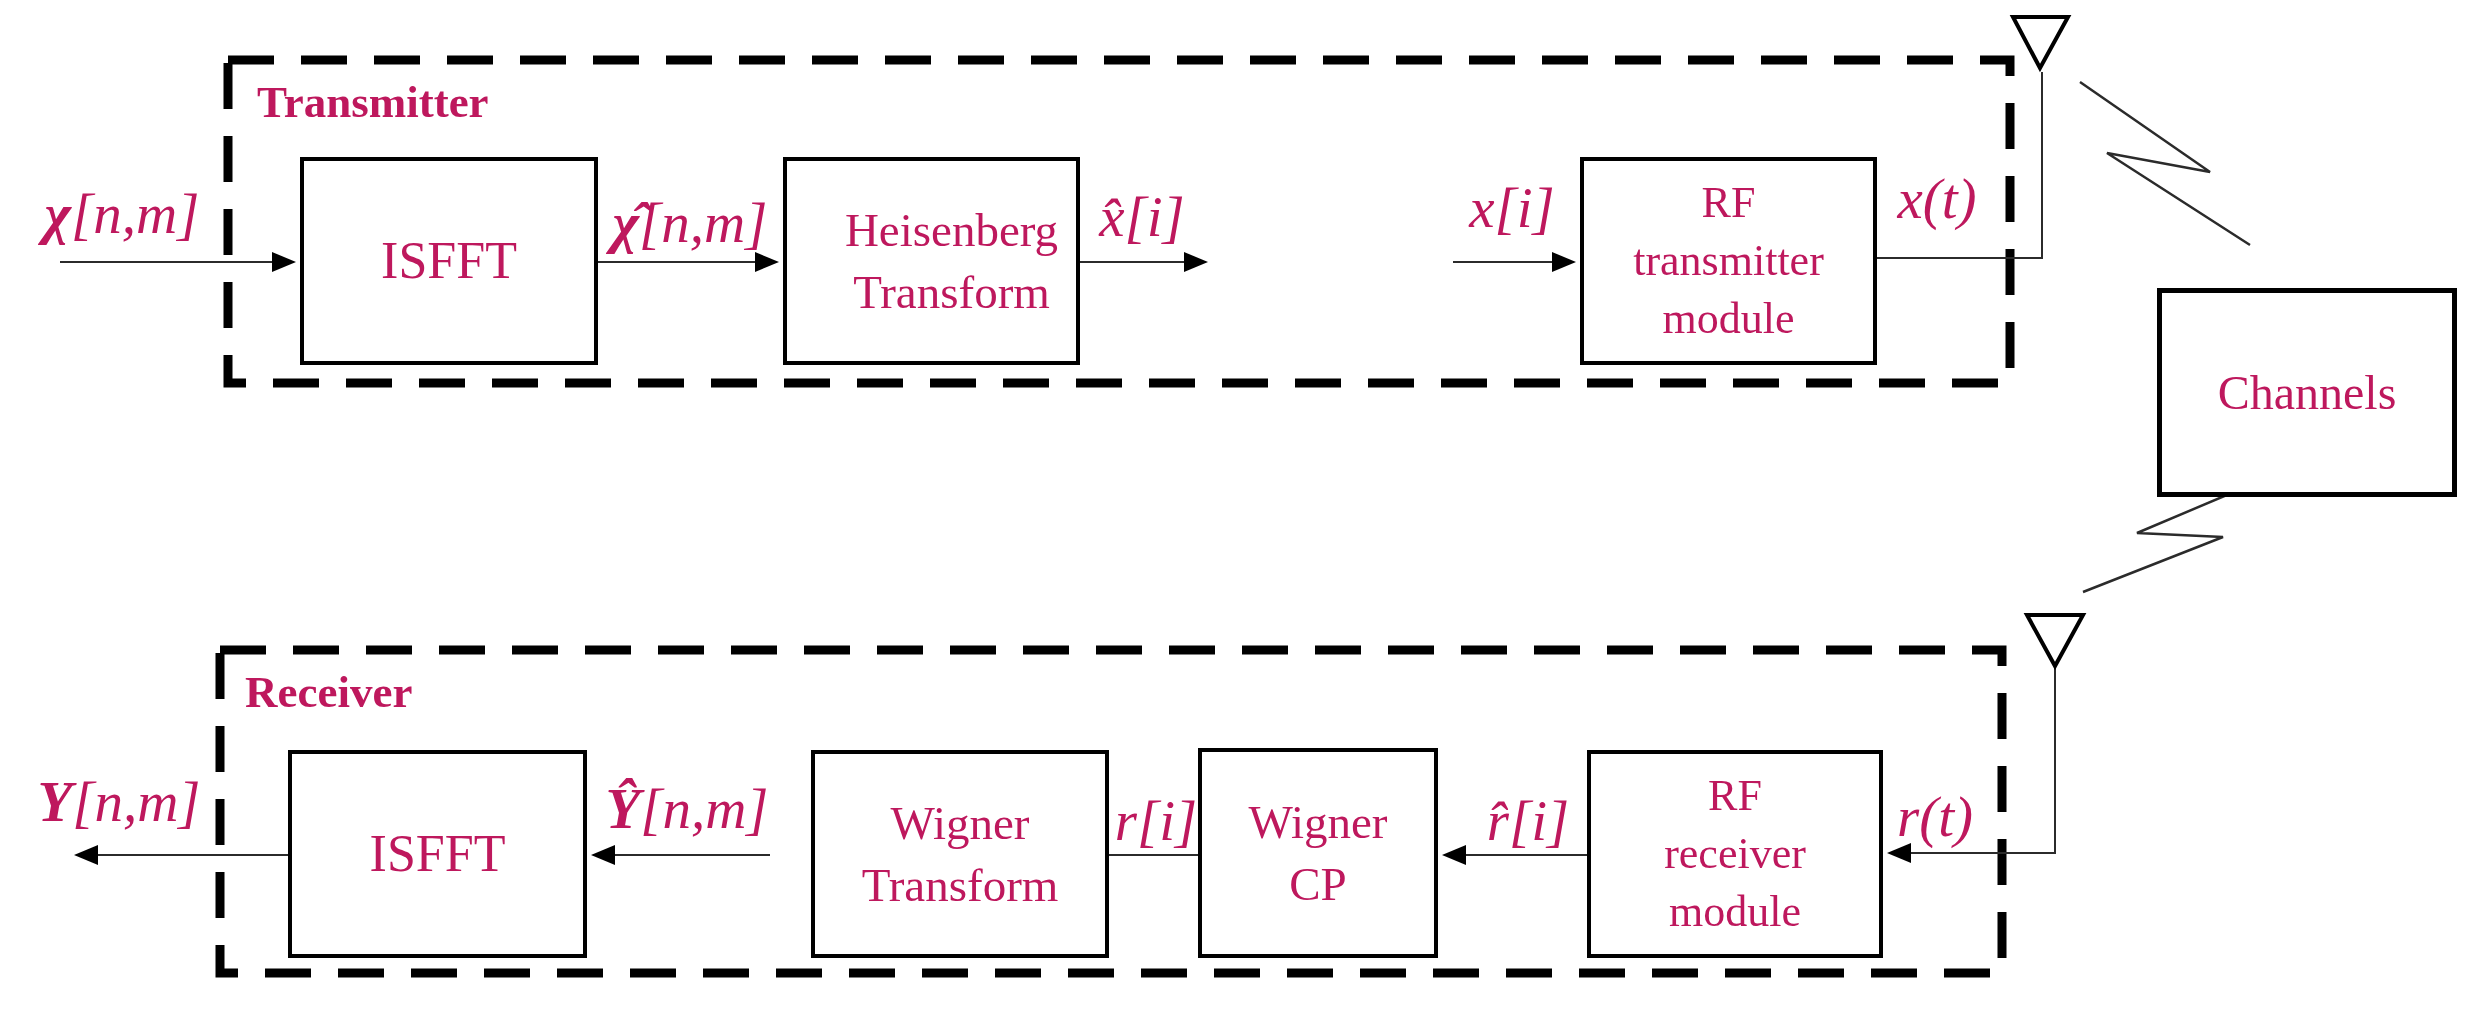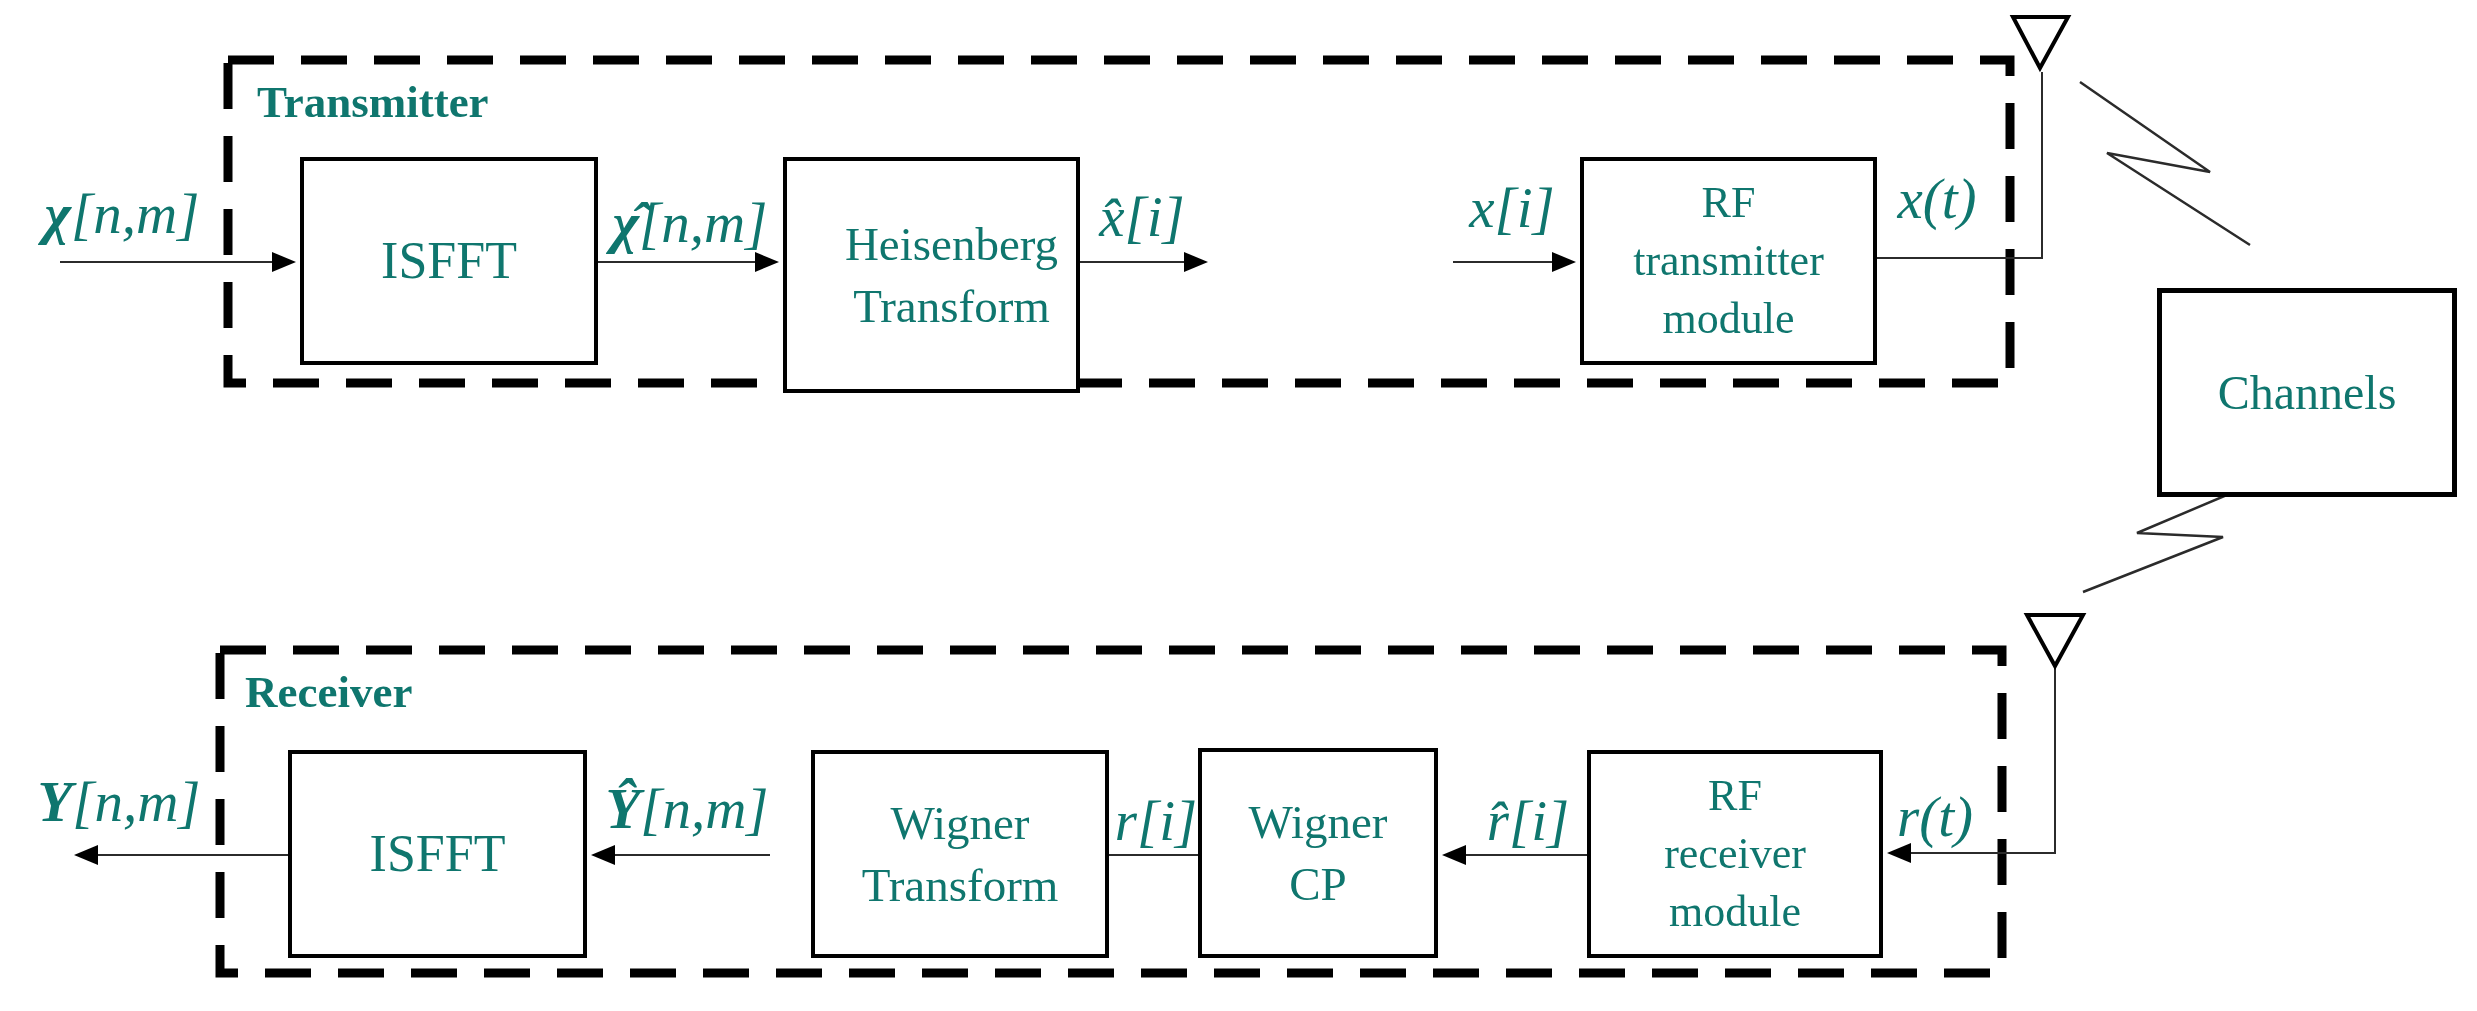--- a/index.html
+++ b/index.html
@@ -1,21 +1,21 @@
 <!DOCTYPE html>
 <html><head>
 <meta charset="utf-8">
 <style>
   html,body{margin:0;padding:0;background:#ffffff;}
   #stage{
     position:relative;
     width:2477px;height:1011px;
     background:#ffffff;
     font-family:"Liberation Serif","DejaVu Serif",serif;
-    color:#0f766e;
+    color:#be185d;
     overflow:hidden;
   }
   #wires{position:absolute;left:0;top:0;z-index:1;}
   .block{
     position:absolute;
     background:#ffffff;
     border:4px solid #000;
     box-sizing:border-box;
     display:flex;
     flex-direction:column;
@@ -85,21 +85,21 @@
     </g>
   </svg>
 
   <div class="dashlabel" style="left:257px;top:76px;">Transmitter</div>
   <div class="dashlabel" style="left:245px;top:666px;">Receiver</div>
 
   <div class="block" style="left:300px;top:157px;width:298px;height:208px;">
     <span class="bl" style="font-size:52px;">ISFFT</span>
   </div>
 
-  <div class="block" style="left:783px;top:157px;width:297px;height:236px;padding-left:40px;">
+  <div class="block" style="left:783px;top:157px;width:297px;height:208px;padding-left:40px;">
     <span class="bl">Heisenberg</span>
     <span class="bl">Transform</span>
   </div>
 
 
   <div class="block" style="left:1580px;top:157px;width:297px;height:208px;font-size:44px;">
     <span class="bl">RF</span>
     <span class="bl">transmitter</span>
     <span class="bl">module</span>
   </div>

